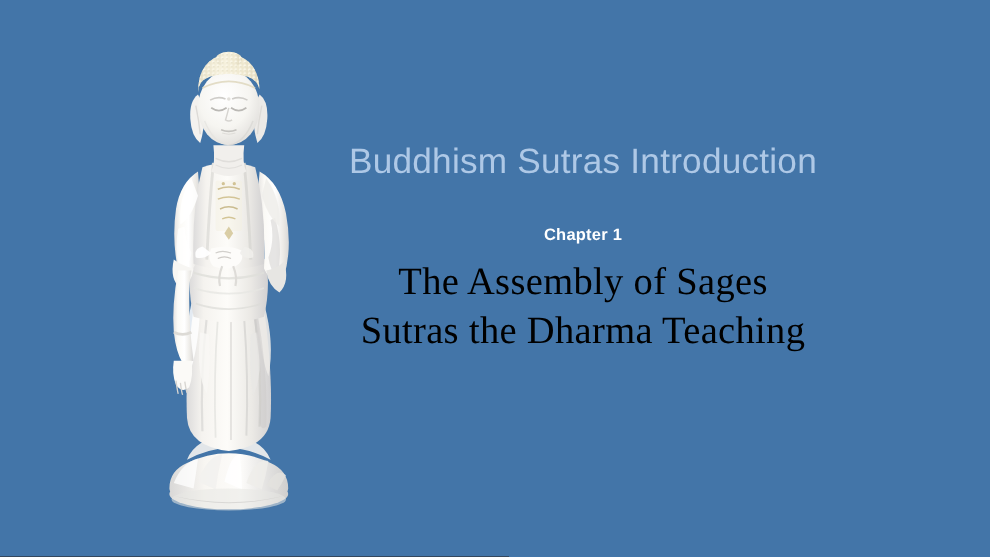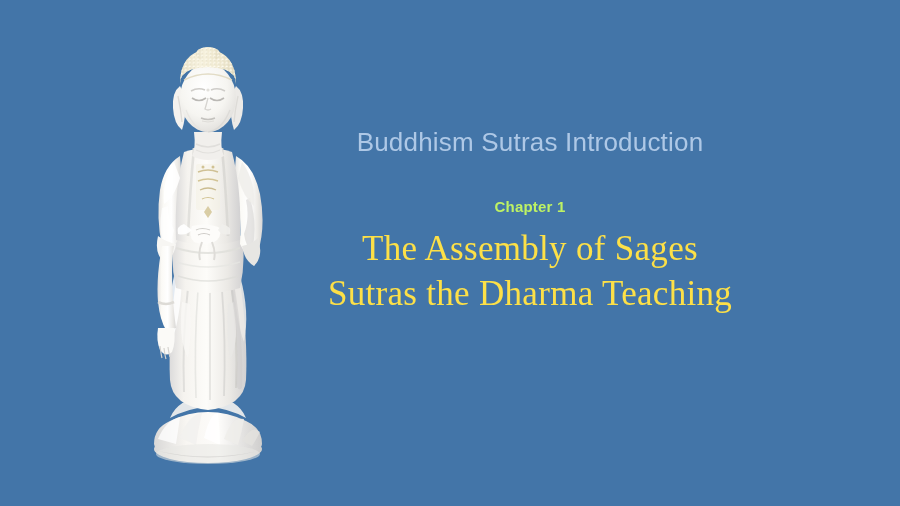--- a/index.html
+++ b/index.html
@@ -33,21 +33,21 @@
   
   #text-block {
     position: absolute;
     left: 310px;
     top: 128px;
     width: 440px;
     text-align: center;
   }
   .slide-heading {
     font-family: "Liberation Sans", sans-serif;
-    font-size: 26px;
+    font-size: 32px;
     font-weight: 400;
     letter-spacing: 0.2px;
     color: #aec8e6;
     line-height: 1.15;
     margin: 0;
     padding: 0;
   }
   .chapter-label {
     font-family: "Liberation Sans", sans-serif;
     font-size: 15px;
@@ -247,21 +247,21 @@
 
         <path d="M68 70 q8 20 22 22" stroke="#e4e2de" stroke-width="1.2" fill="none" opacity="0.7"></path>
         <path d="M112 70 q-8 20 -22 22" stroke="#dad8d4" stroke-width="1.4" fill="none" opacity="0.8"></path>
       </g>
     </svg>
   </div>
 
   <div id="text-block">
     <div class="slide-heading" style="color: rgb(174, 200, 230);">Buddhism Sutras Introduction</div>
 
-    <div class="chapter-label" style="color: #bef264;">Chapter 1</div>
-
-    <div class="slide-title" style="color: #fde047;">
+    <div class="chapter-label" style="color: #ffffff;">Chapter 1</div>
+
+    <div class="slide-title" style="color: #000000;">
       <span class="title-line">The Assembly of Sages</span>
       <span class="title-line">Sutras the Dharma Teaching</span>
     </div>
   </div>
 
 </div>
 
 </body></html>

